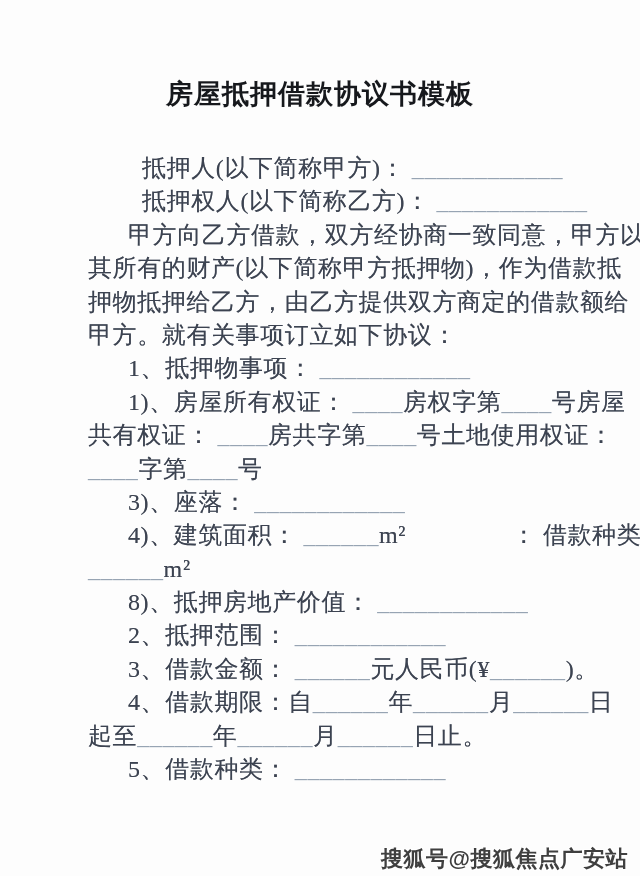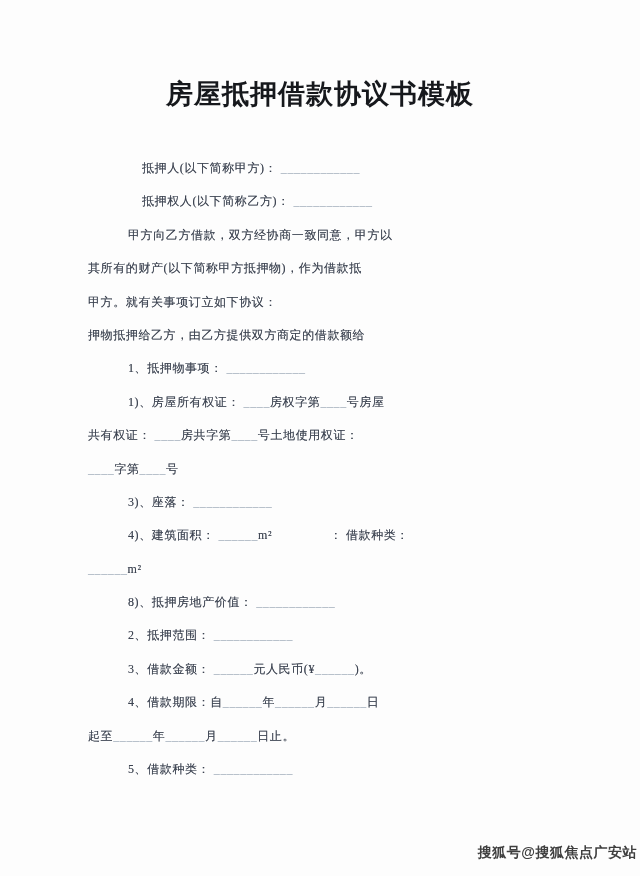--- a/index.html
+++ b/index.html
@@ -29,36 +29,36 @@
   }
   .doc-body {
     position: absolute;
     top: 152px;
     left: 88px;
     width: 500px;
   }
   .line {
     height: 33.4px;
     line-height: 33.4px;
-    font-size: 12px;
+    font-size: 24px;
     letter-spacing: 0.6px;
     white-space: pre;
     color: var(--body-text, #3c4351);
     
     text-shadow: 0 0 0.4px rgba(60,67,81,0.55);
   }
   .line.indent  { padding-left: 40px; }
   .line.indent2 { padding-left: 54px; }
   .line .blank  { color: var(--blank-line, #97a4b3); text-shadow: none; }
   .watermark {
     position: absolute;
     top: 844px;
-    right: 3px;
+    right: 12px;
     font-family: "Liberation Sans", "DejaVu Sans", sans-serif;
-    font-size: 14px;
+    font-size: 22px;
     font-weight: bold;
     letter-spacing: 0.5px;
     color: var(--watermark-text, #3f3f3f);
     text-shadow:
       -1px -1px 0 #ffffff, 1px -1px 0 #ffffff,
       -1px  1px 0 #ffffff, 1px  1px 0 #ffffff,
        0 0 2px #ffffff;
   }
 </style>
 </head>
@@ -66,22 +66,22 @@
 
 <div class="page">
 
   <h1 class="doc-title">房屋抵押借款协议书模板</h1>
 
   <div class="doc-body">
     <div class="line indent2"><span>抵押人(以下简称甲方)： </span><span class="blank">____________</span></div>
     <div class="line indent2"><span>抵押权人(以下简称乙方)： </span><span class="blank">____________</span></div>
     <div class="line indent"><span>甲方向乙方借款，双方经协商一致同意，甲方以</span></div>
     <div class="line"><span>其所有的财产(以下简称甲方抵押物)，作为借款抵</span></div>
+    <div class="line"><span>押物抵押给乙方，由乙方提供双方商定的借款额给</span></div>
     <div class="line"><span>甲方。就有关事项订立如下协议：</span></div>
-    <div class="line"><span>押物抵押给乙方，由乙方提供双方商定的借款额给</span></div>
     <div class="line indent"><span>1、抵押物事项： </span><span class="blank">____________</span></div>
     <div class="line indent"><span>1)、房屋所有权证： </span><span class="blank">____</span><span>房权字第</span><span class="blank">____</span><span>号房屋</span></div>
     <div class="line"><span>共有权证： </span><span class="blank">____</span><span>房共字第</span><span class="blank">____</span><span>号土地使用权证：</span></div>
     <div class="line"><span class="blank">____</span><span>字第</span><span class="blank">____</span><span>号</span></div>
     <div class="line indent"><span>3)、座落： </span><span class="blank">____________</span></div>
     <div class="line indent"><span>4)、建筑面积： </span><span class="blank">______</span><span>m²                ： 借款种类：</span></div>
     <div class="line"><span class="blank">______</span><span>m²</span></div>
     <div class="line indent"><span>8)、抵押房地产价值： </span><span class="blank">____________</span></div>
     <div class="line indent"><span>2、抵押范围： </span><span class="blank">____________</span></div>
     <div class="line indent"><span>3、借款金额： </span><span class="blank">______</span><span>元人民币(¥</span><span class="blank">______</span><span>)。</span></div>

